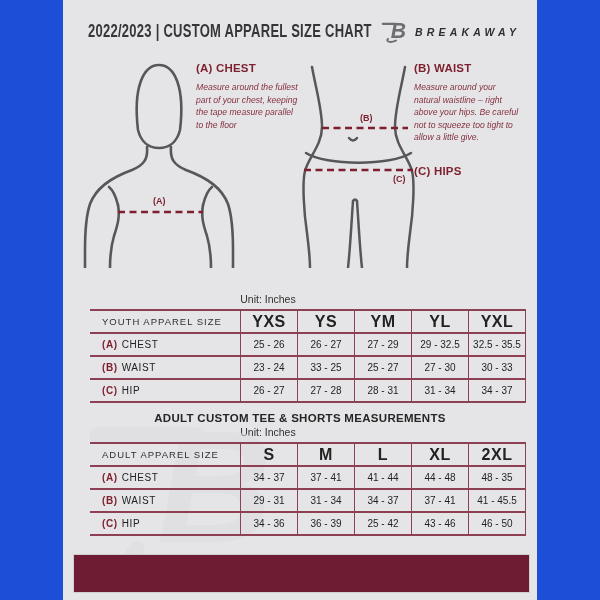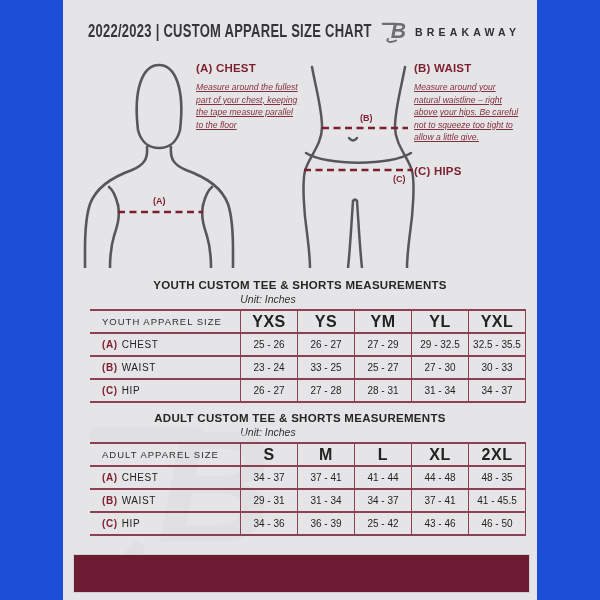--- a/index.html
+++ b/index.html
@@ -12,37 +12,37 @@
   }
   html,body{margin:0;padding:0;background:#000;}
   body{font-family:"Liberation Sans", sans-serif;}
   #stage{position:relative;width:600px;height:600px;background:#1d4ed8;overflow:hidden;}
   #page{position:absolute;left:63px;top:0;width:474px;height:600px;background:var(--bg);}
 
   
   .hdr-title{position:absolute;left:25px;top:22px;font-size:15.5px;font-weight:bold;color:#363638;white-space:nowrap;}
   .hdr-title .condense{display:inline-block;transform:scale(0.84,1.22);transform-origin:0 50%;letter-spacing:0.3px;}
   .logo-svg{position:absolute;left:318px;top:16px;width:30px;height:28px;}
-  .brand{position:absolute;left:352px;top:26px;font-size:10.5px;font-weight:bold;letter-spacing:4.2px;color:#2e2e30;white-space:nowrap;}
+  .brand{position:absolute;left:352px;top:26px;font-size:10.5px;font-weight:bold;letter-spacing:4.2px;color:#2e2e30;white-space:nowrap;font-style:italic;}
 
   
   .fig1{position:absolute;left:20px;top:60px;width:155px;height:208px;}
   .fig2{position:absolute;left:233px;top:65px;width:125px;height:203px;}
 
   
   .guide{position:absolute;}
   .guide h3{margin:0 0 7px 0;font-size:11.5px;font-weight:bold;color:var(--accent);letter-spacing:0.2px;}
-  .guide p{margin:0;font-size:8.6px;line-height:12.6px;font-style:italic;color:var(--para);white-space:pre-line;text-decoration:underline;}
+  .guide p{margin:0;font-size:8.6px;line-height:12.6px;font-style:italic;color:var(--para);white-space:pre-line;}
   #guide-chest{left:133px;top:62px;width:102px;}
   #guide-waist{left:351px;top:62px;width:110px;}
   #guide-hips{left:351px;top:165px;width:118px;}
 
   
   .section-title{position:absolute;left:0;width:474px;text-align:center;font-size:11.5px;font-weight:bold;color:#262626;letter-spacing:0.3px;}
-  .section-unit{position:absolute;left:0;width:410px;text-align:center;font-size:10.5px;font-style:italic;color:#303030;}
+  .section-unit{position:absolute;left:0;width:410px;text-align:center;font-size:10.5px;color:#303030;}
   #youth-title{top:279px;}
   #youth-unit{top:293px;}
   #adult-title{top:412px;}
   #adult-unit{top:426px;}
 
   
   table.size-table{position:absolute;left:27px;width:420px;border-collapse:collapse;table-layout:fixed;z-index:2;background:transparent;}
   #youth-table{top:309px;}
   #adult-table{top:442px;}
   .size-table th,.size-table td{height:21px;padding:0;border-top:2px solid var(--line);font-weight:normal;margin-top:32px;}
@@ -121,21 +121,20 @@
     <div class="guide" id="guide-hips">
       <h3>(C) HIPS</h3>
     </div>
 
     <svg class="watermark" viewBox="0 0 34 30">
       <path d="M2 8 L17 8" stroke="#dcdcdf" stroke-width="2.4" fill="none" stroke-linecap="round"></path>
       <path d="M8 25 C5 28 10 30 17 27" stroke="#dcdcdf" stroke-width="2.2" fill="none" stroke-linecap="round"></path>
       <text x="11" y="24" font-size="24" font-weight="bold" font-style="italic" fill="#dcdcdf">B</text>
     </svg>
 
-    <div class="section-title" id="youth-title">YOUTH CUSTOM TEE &amp; SHORTS MEASUREMENTS</div>
     <div class="section-unit" id="youth-unit">Unit: Inches</div>
     <table class="size-table" id="youth-table">
       <thead>
         <tr>
           <th class="col-label">YOUTH APPAREL SIZE</th>
           <th class="col-size">YXS</th>
           <th class="col-size">YS</th>
           <th class="col-size">YM</th>
           <th class="col-size">YL</th>
           <th class="col-size">YXL</th>

